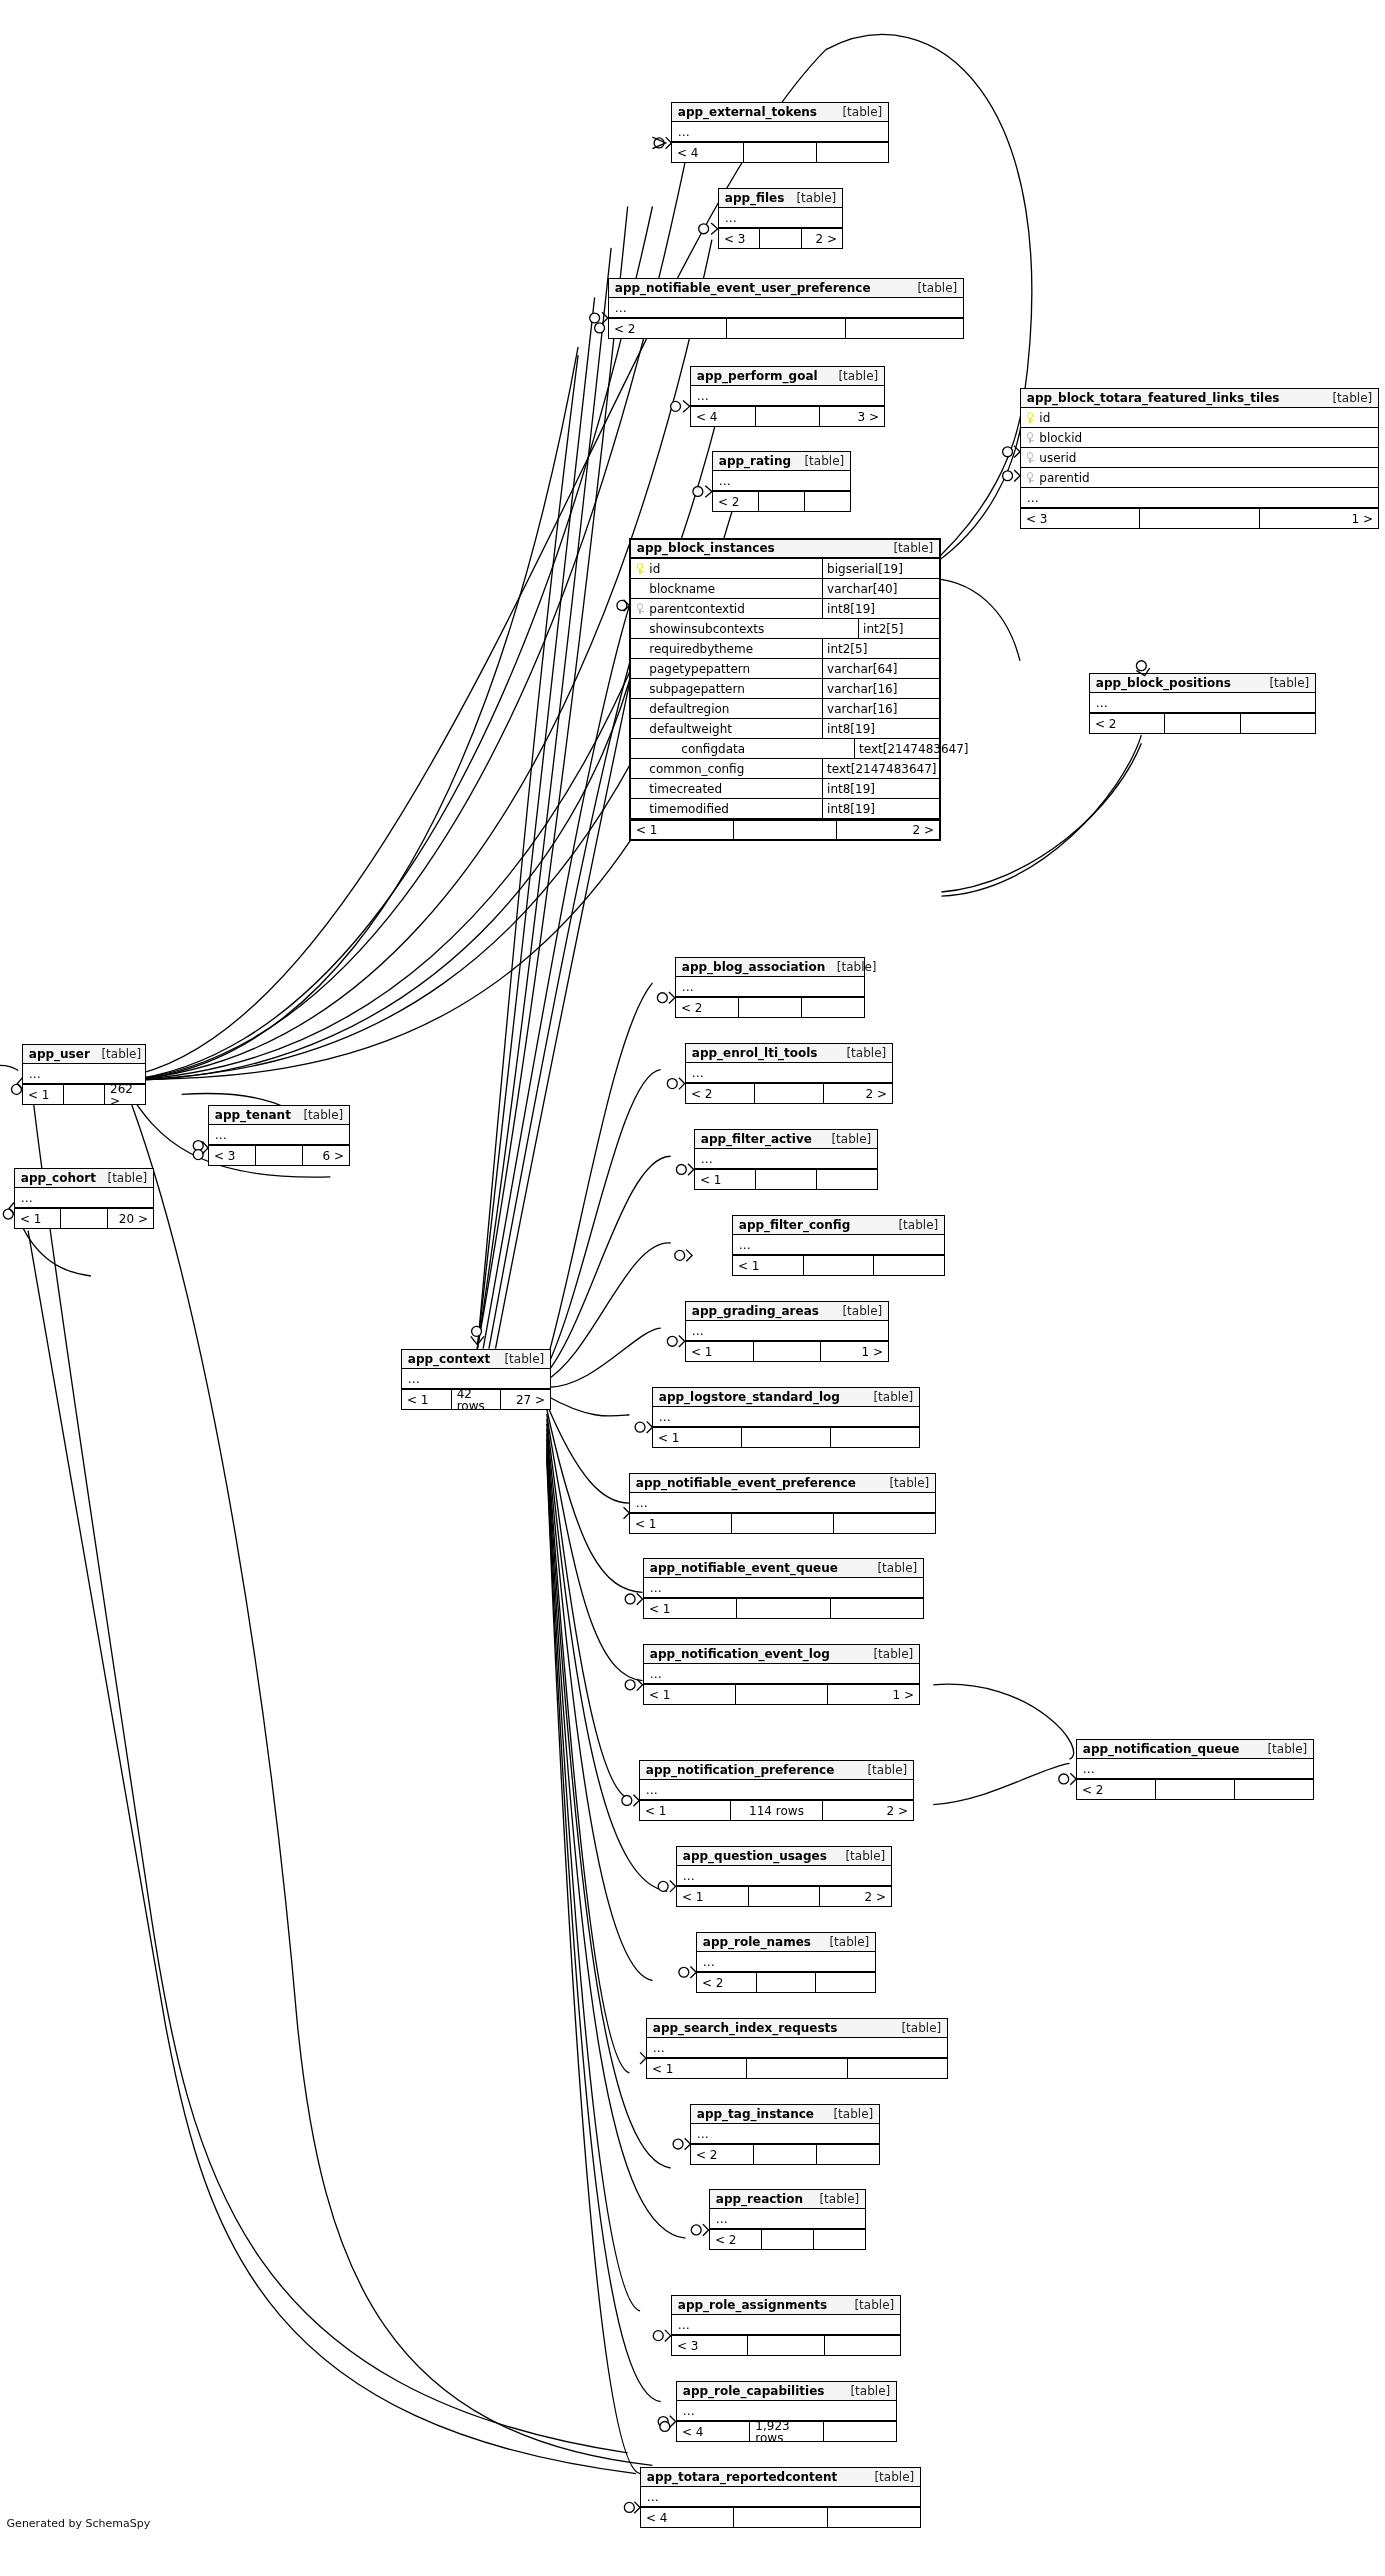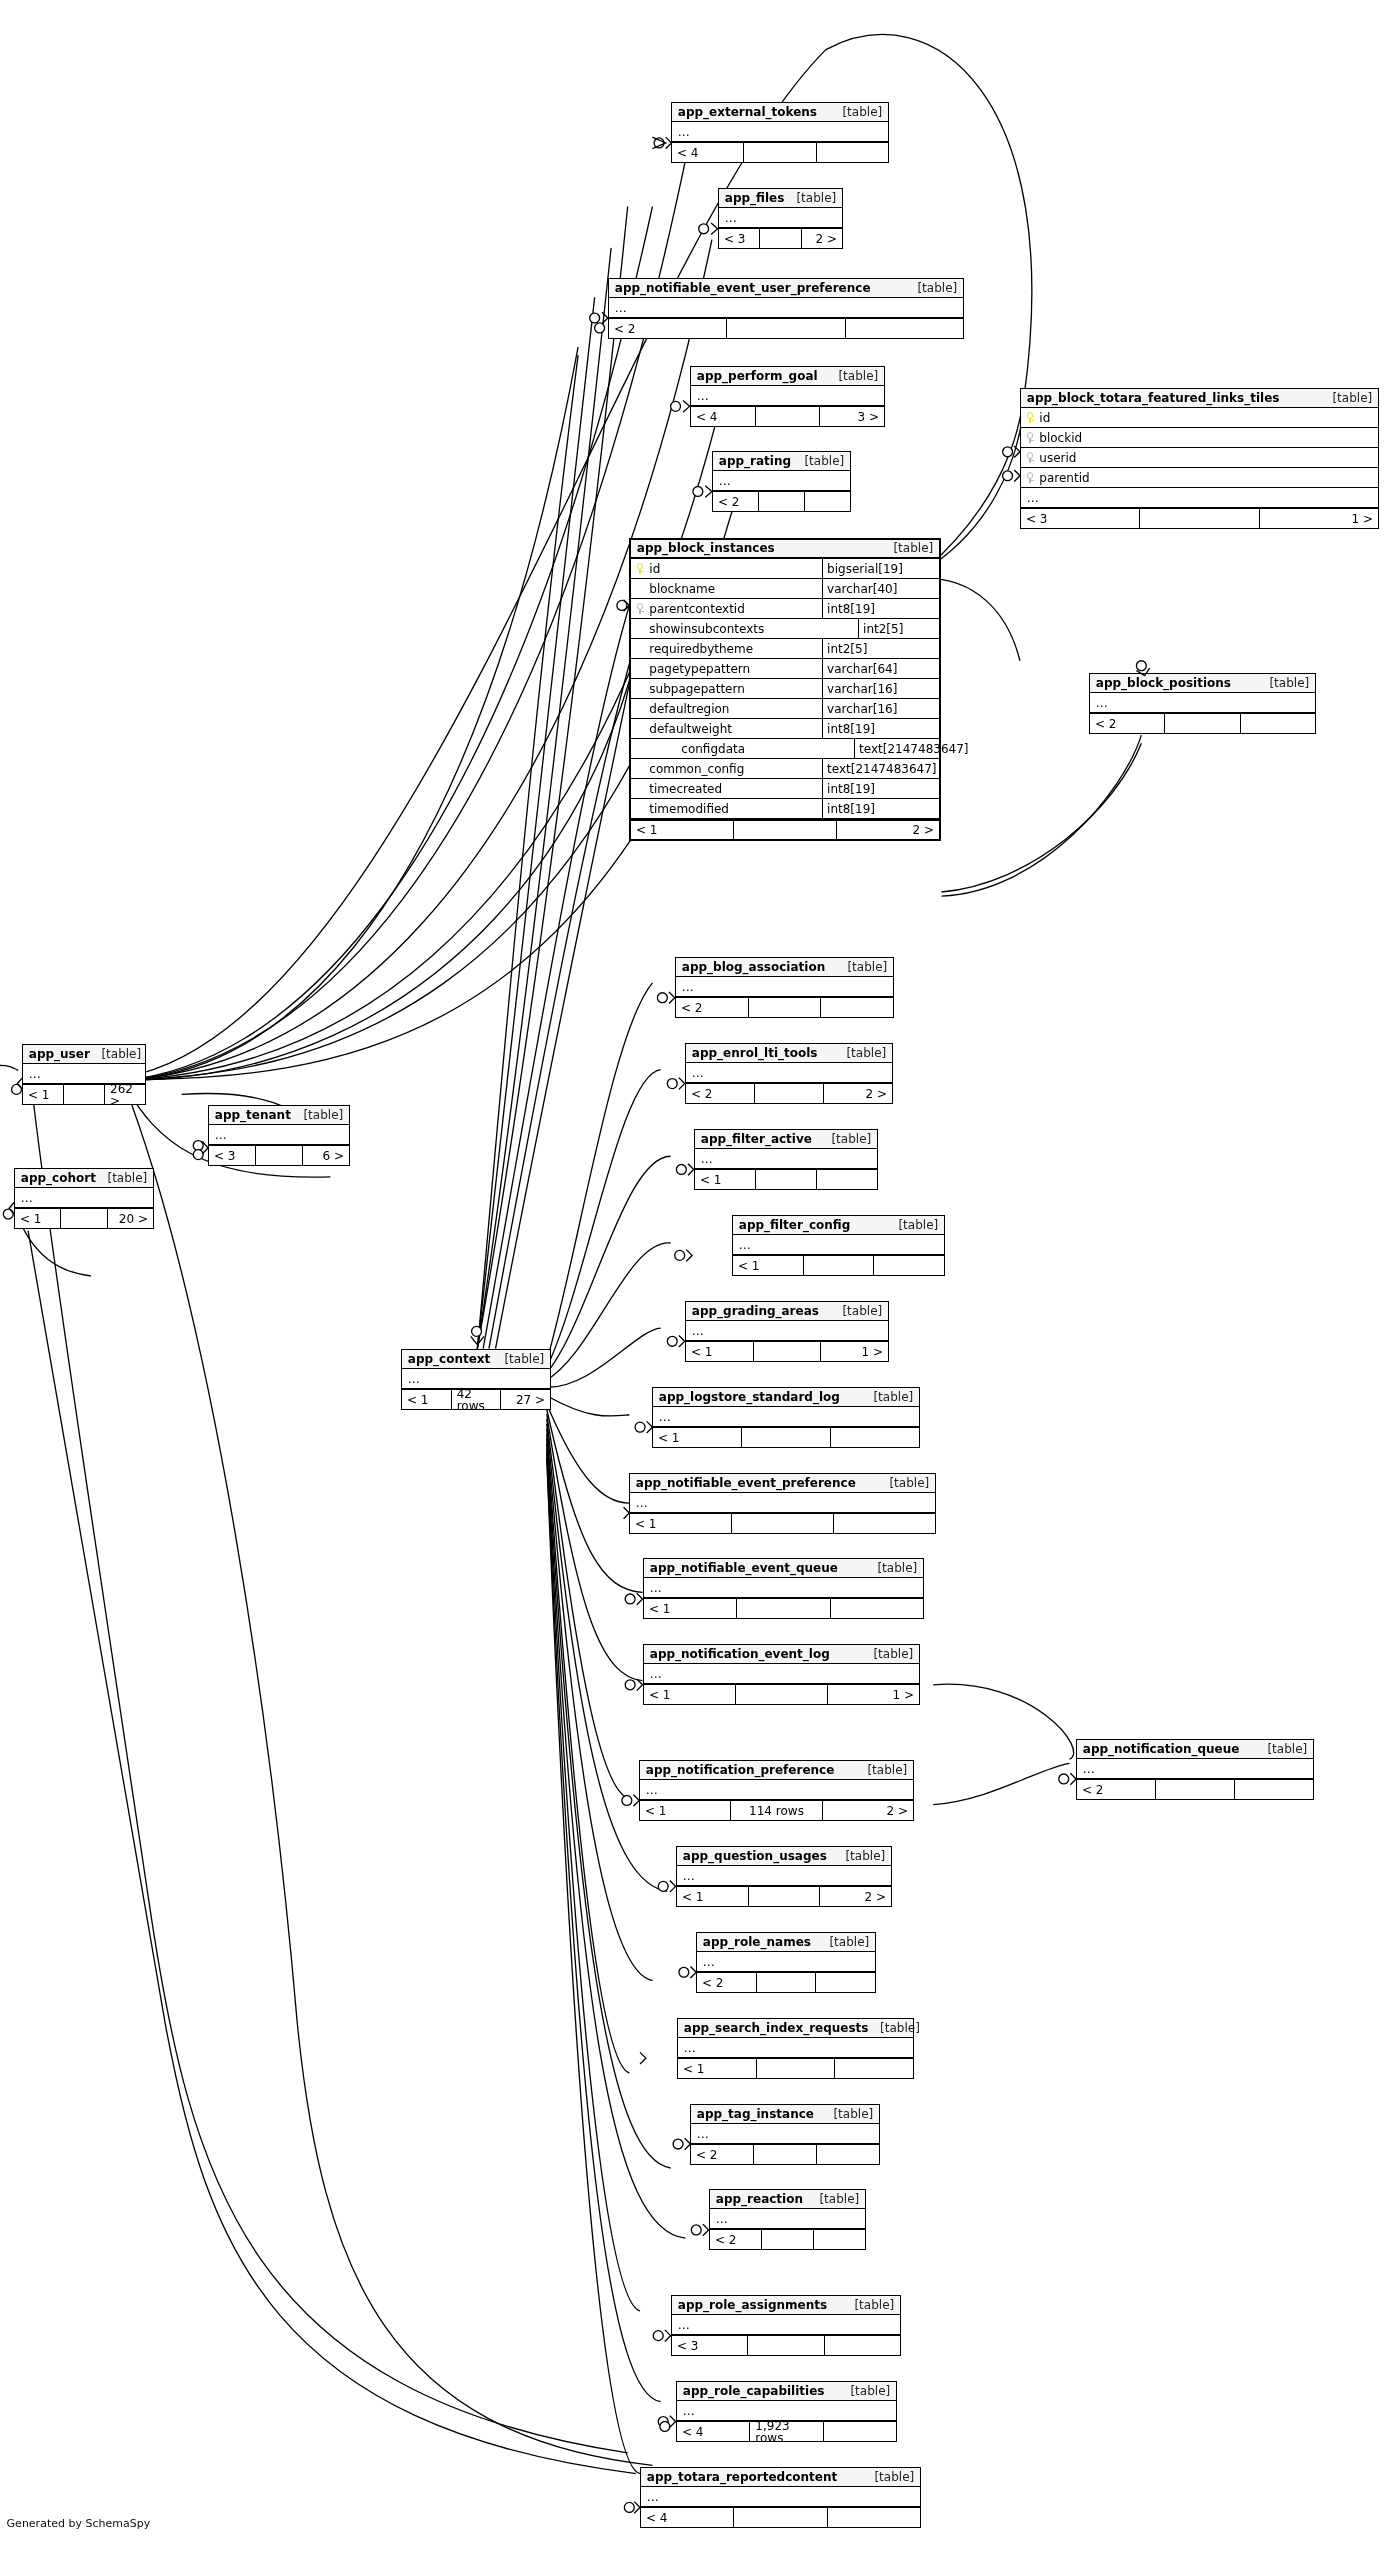--- a/index.html
+++ b/index.html
@@ -400,21 +400,21 @@
     <div class="trow">
         <span class="ellip">…</span>
       </div>
     <div class="tfoot">
       <div class="fc l">&lt; 2</div>
       <div class="fc c"></div>
       <div class="fc r"></div>
     </div>
   </div>
 
-  <div class="tbl" style="left:675px;top:957px;width:219px;">
+  <div class="tbl" style="left:675px;top:957px;width:190px;">
     <div class="thead">
       <span class="tname">app_blog_association</span>
       <span class="ttag">[table]</span>
     </div>
     <div class="trow">
         <span class="ellip">…</span>
       </div>
     <div class="tfoot">
       <div class="fc l">&lt; 2</div>
       <div class="fc c"></div>
@@ -595,21 +595,21 @@
     <div class="trow">
         <span class="ellip">…</span>
       </div>
     <div class="tfoot">
       <div class="fc l">&lt; 2</div>
       <div class="fc c"></div>
       <div class="fc r"></div>
     </div>
   </div>
 
-  <div class="tbl" style="left:677px;top:2018px;width:237px;">
+  <div class="tbl" style="left:646px;top:2018px;width:302px;">
     <div class="thead">
       <span class="tname">app_search_index_requests</span>
       <span class="ttag">[table]</span>
     </div>
     <div class="trow">
         <span class="ellip">…</span>
       </div>
     <div class="tfoot">
       <div class="fc l">&lt; 1</div>
       <div class="fc c"></div>

